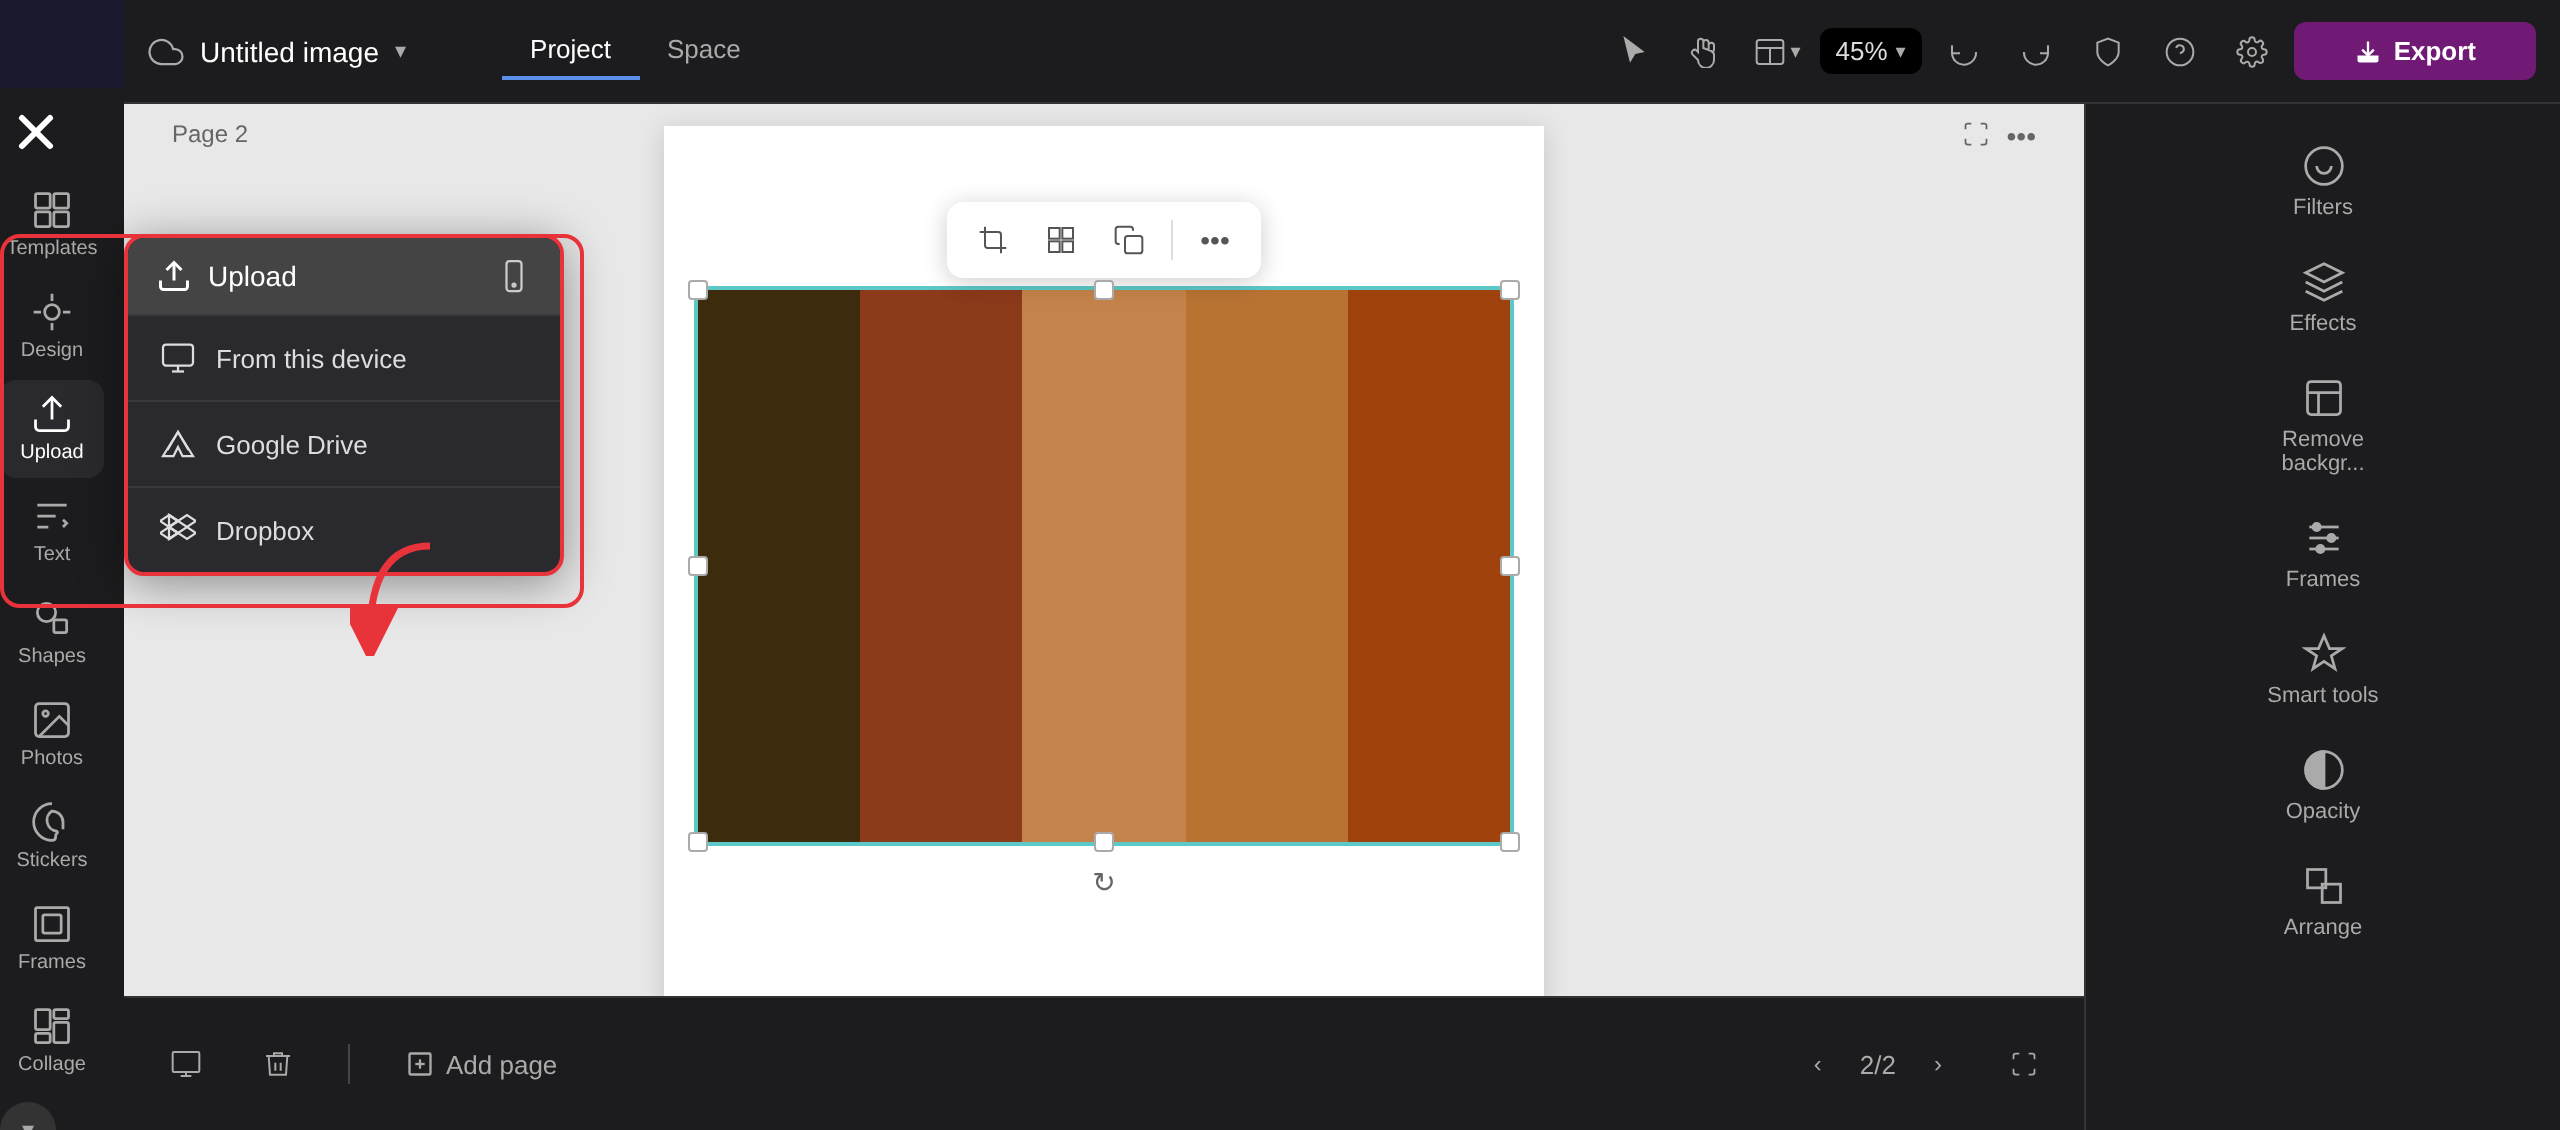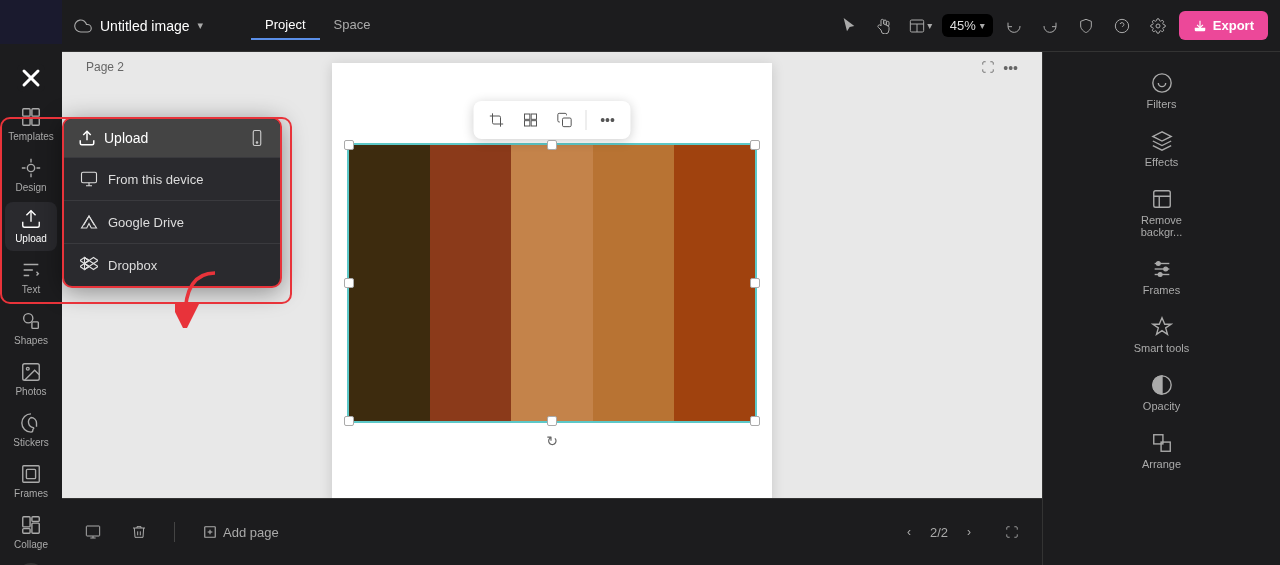--- a/index.html
+++ b/index.html
@@ -4,22 +4,22 @@
   <style>
     * { box-sizing: border-box; margin: 0; padding: 0; }
     body { font-family: -apple-system, BlinkMacSystemFont, 'Segoe UI', sans-serif; background: #1a1a2e; display: flex; height: 565px; overflow: hidden; }
 
     
     .sidebar {
       width: 62px;
       background: #1c1c1e;
       display: flex;
       flex-direction: column;
-      align-items: center;
-      padding: 20px 0;
+      align-items: flex-start;
+      padding: 8px 0;
       gap: 2px;
       z-index: 10;
       margin-top: 44px;
     }
     .sidebar-logo {
       width: 36px;
       height: 36px;
       display: flex;
       align-items: center;
       justify-content: center;
@@ -209,25 +209,25 @@
       border-radius: 6px;
       padding: 4px 8px;
       cursor: pointer;
     }
     .topbar-zoom-text {
       color: #ddd;
       font-size: 13px;
     }
     .topbar-zoom-chevron { color: #aaa; font-size: 10px; }
     .export-btn {
-      background: #ec4899;
+      background: #701a75;
       color: #fff;
       border: none;
       border-radius: 6px;
-      padding: 7px 14px;
+      padding: 7px 30px;
       font-size: 13px;
       font-weight: 600;
       cursor: pointer;
       display: flex;
       align-items: center;
       gap: 6px;
     }
     .topbar-icon-btn {
       width: 30px;
       height: 30px;

